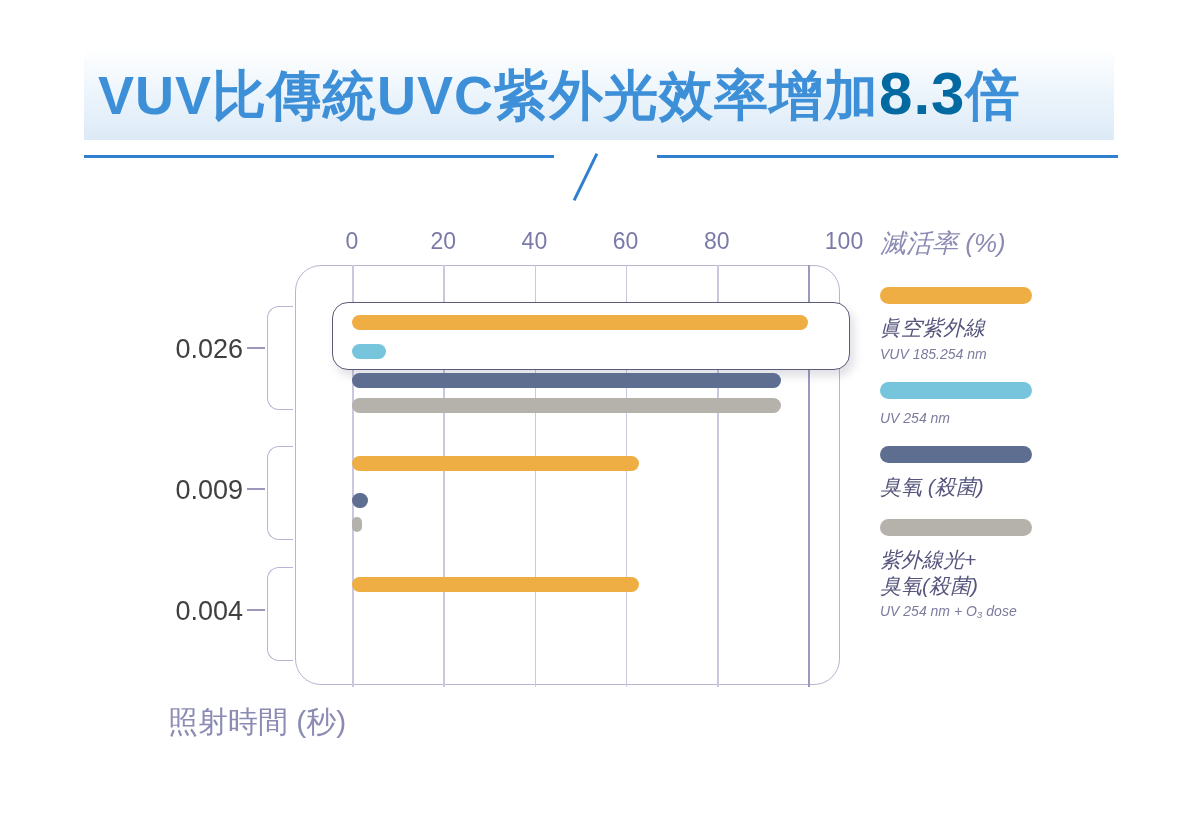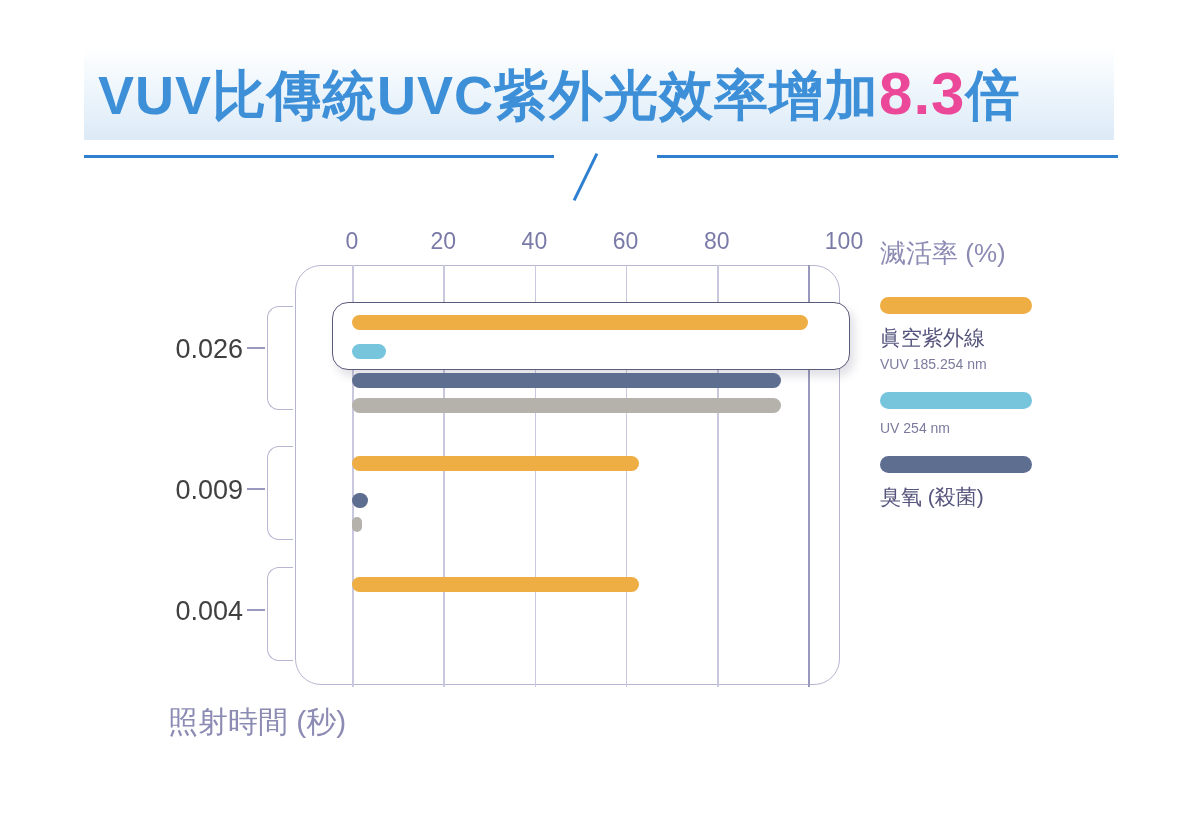--- a/index.html
+++ b/index.html
@@ -31,21 +31,21 @@
     top: 52px;
     width: 1010px;
     height: 84px;
     line-height: 84px;
     font-size: 54px;
     font-weight: 700;
     letter-spacing: 1px;
     color: #3d8fd8;
     white-space: nowrap;
   }
-  #title-text .accent { color: #ec4899; font-size: 60px; }
+  #title-text .accent { color: #0369a1; font-size: 60px; }
 
   
   #divider {
     position: absolute;
     left: 84px;
     top: 155px;
     width: 1034px;
     height: 44px;
   }
   #divider .seg {
@@ -160,22 +160,23 @@
     top: 492px;
     font-size: 30px;
     color: #8b8bb4;
     white-space: nowrap;
   }
 
   
   #legend {
     position: absolute;
     left: 880px;
-    top: 236px;
+    top: 226px;
     width: 230px;
+    font-style: italic;
   }
   #legend-title {
     font-size: 26px;
     color: #8b8bb4;
     margin-bottom: 26px;
     white-space: nowrap;
   }
   .legend-item { margin-bottom: 20px; }
   .legend-swatch {
     width: 152px;
@@ -260,14 +261,20 @@
         <div class="legend-sub">VUV 185.254 nm</div>
       </div>
       <div class="legend-item">
         <div class="legend-swatch c-cyan"></div>
         <div class="legend-sub">UV 254 nm</div>
       </div>
       <div class="legend-item">
         <div class="legend-swatch c-navy"></div>
         <div class="legend-label">臭氧 (殺菌)</div>
       </div>
+      <div class="legend-item">
+        <div class="legend-swatch c-gray"></div>
+        <div class="legend-label">紫外線光+
+臭氧(殺菌)</div>
+        <div class="legend-sub">UV 254 nm + O₃ dose</div>
+      </div>
     </div>
 </div>
 
 </body></html>

